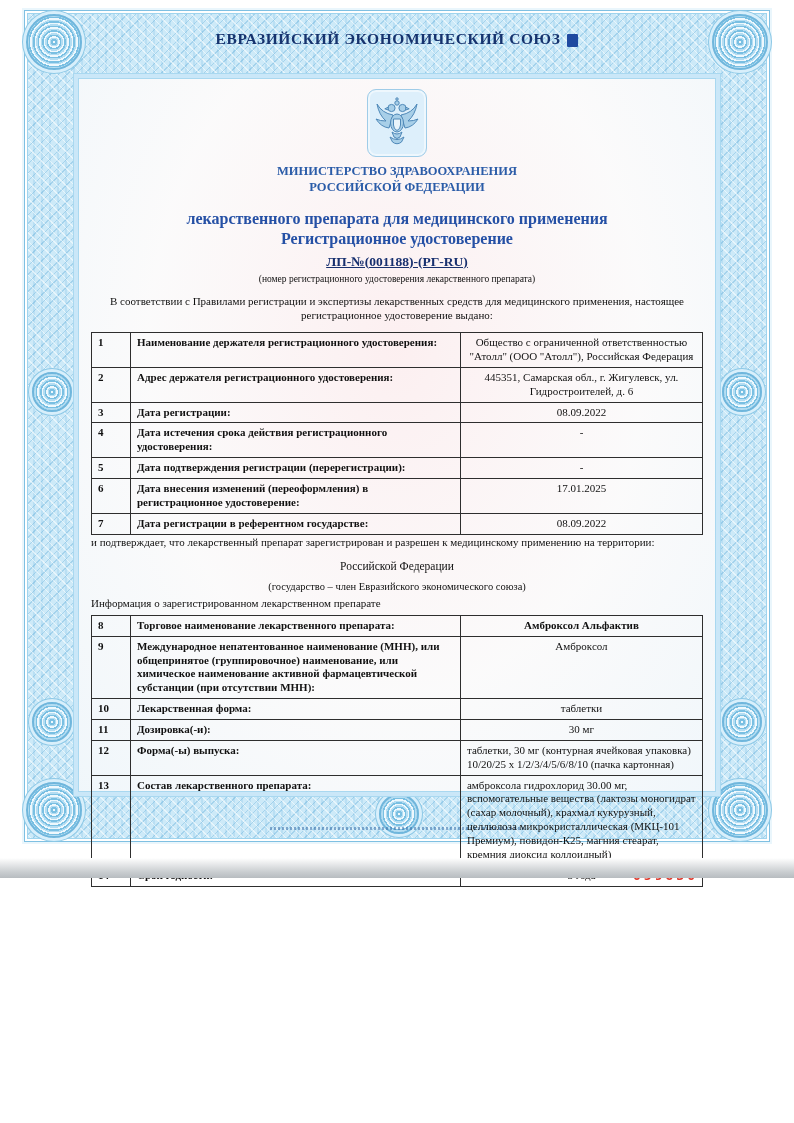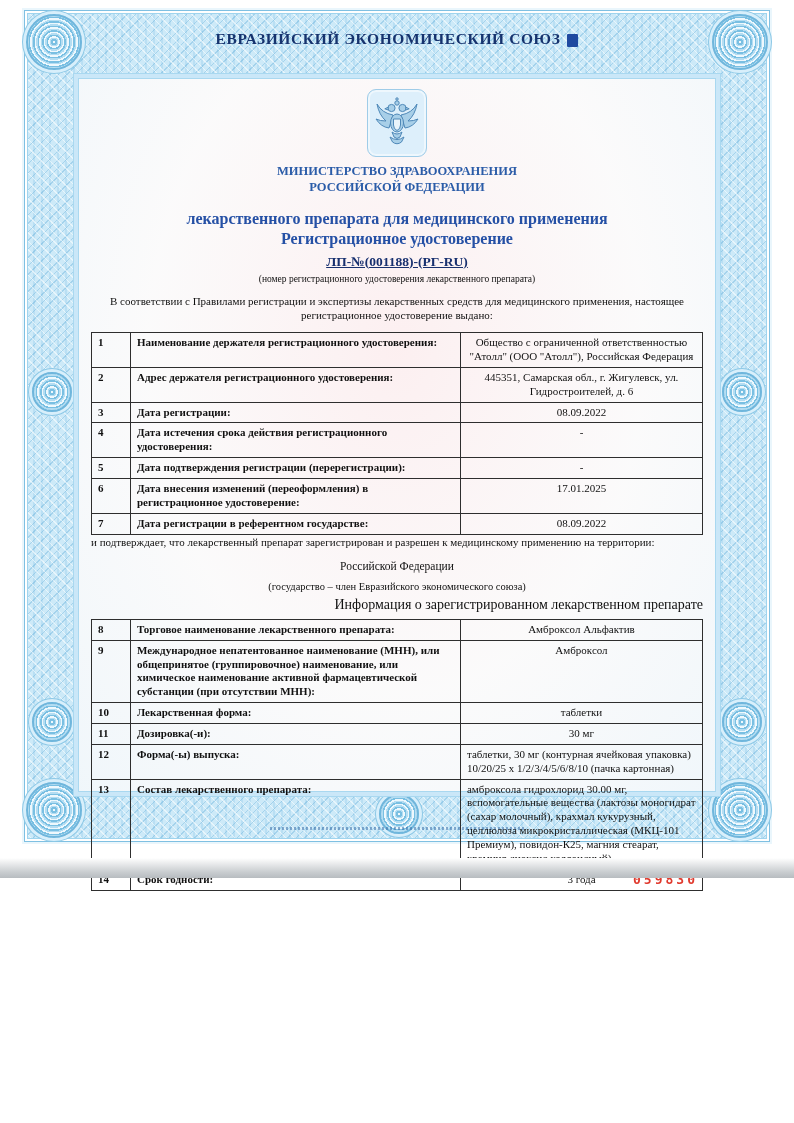--- a/index.html
+++ b/index.html
@@ -63,27 +63,27 @@
   .caption{text-align:center;font-size:9.5px;margin-top:4px;}
   .intro{text-align:center;font-size:11px;line-height:1.3;margin-top:10px;}
 
   table.cert-table{width:100%;border-collapse:collapse;margin-top:10px;font-size:11px;
     border:1.5px solid #222;}
   table.cert-table td{border:1px solid #2e2e2e;padding:3px 6px;vertical-align:top;line-height:1.26;}
   td.col-num{font-weight:bold;width:26px;}
   td.col-label{font-weight:bold;}
   td.col-value{text-align:center;}
   td.value-left{text-align:left;}
-  td.value-bold{font-weight:normal;}
+  td.value-bold{font-weight:bold;}
   td.rel{position:relative;}
 
   .confirm{font-size:11px;line-height:1.3;margin-top:0;}
   .territory{text-align:center;font-size:11.5px;margin-top:11px;}
   .territory-caption{text-align:center;font-size:10.5px;margin-top:9px;}
-  .info-caption{text-align:right;font-size:14px;margin-top:5px;}
+  .info-caption{text-align:left;font-size:11px;margin-top:5px;}
 
   .serial{position:absolute;right:4px;top:2px;color:#e03a2e;font-weight:bold;
     font-family:"DejaVu Sans Mono", monospace;font-size:13px;letter-spacing:3px;}
 </style>
 </head>
 <body>
 
 <div class="page">
 
   <div class="frame"></div>

